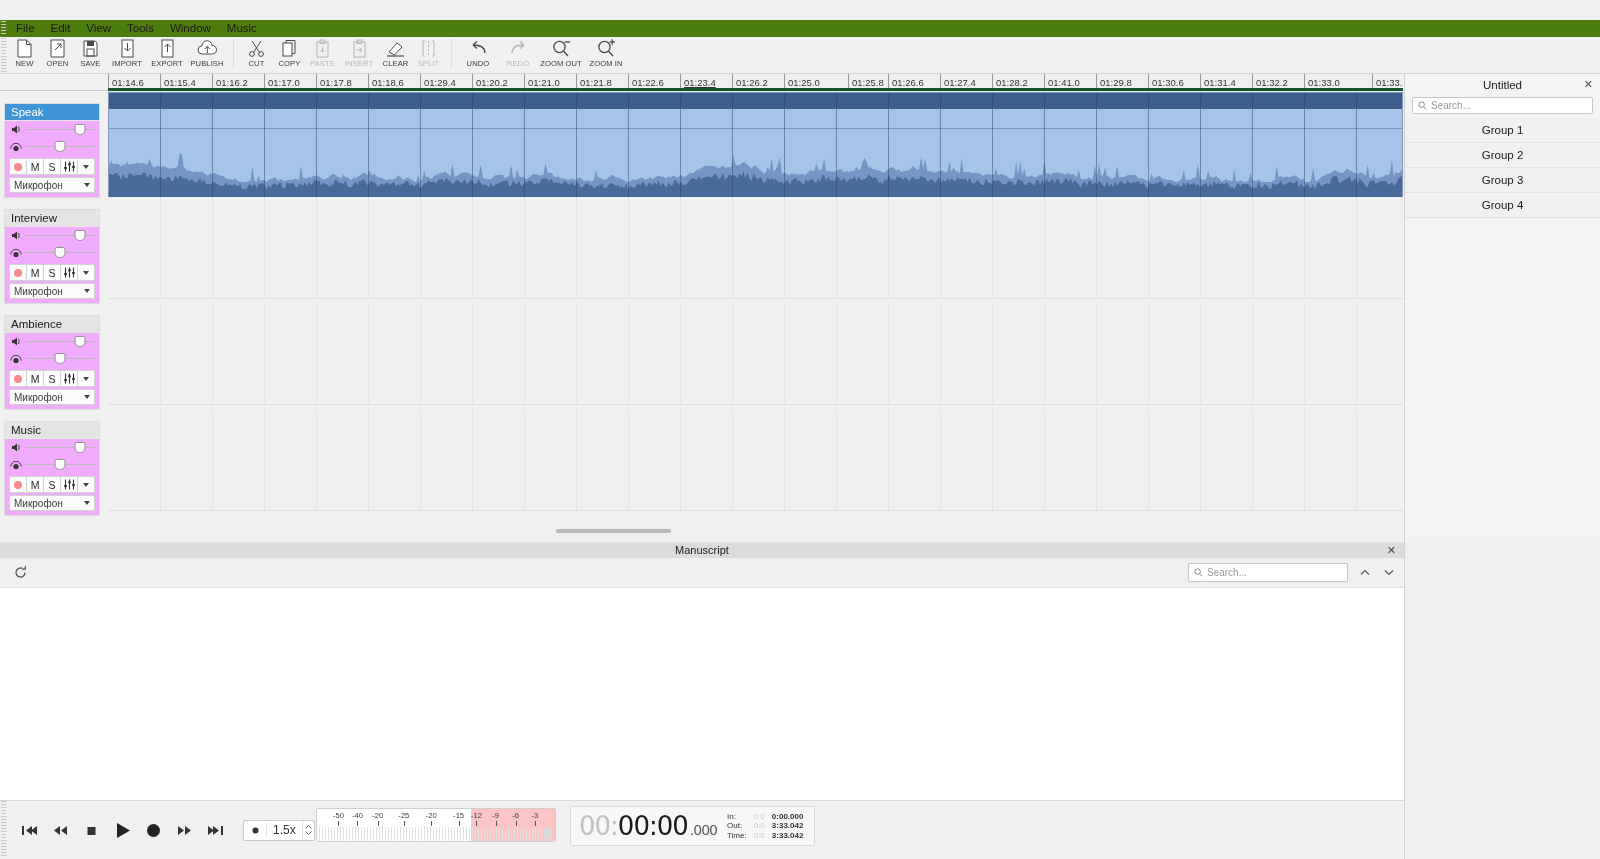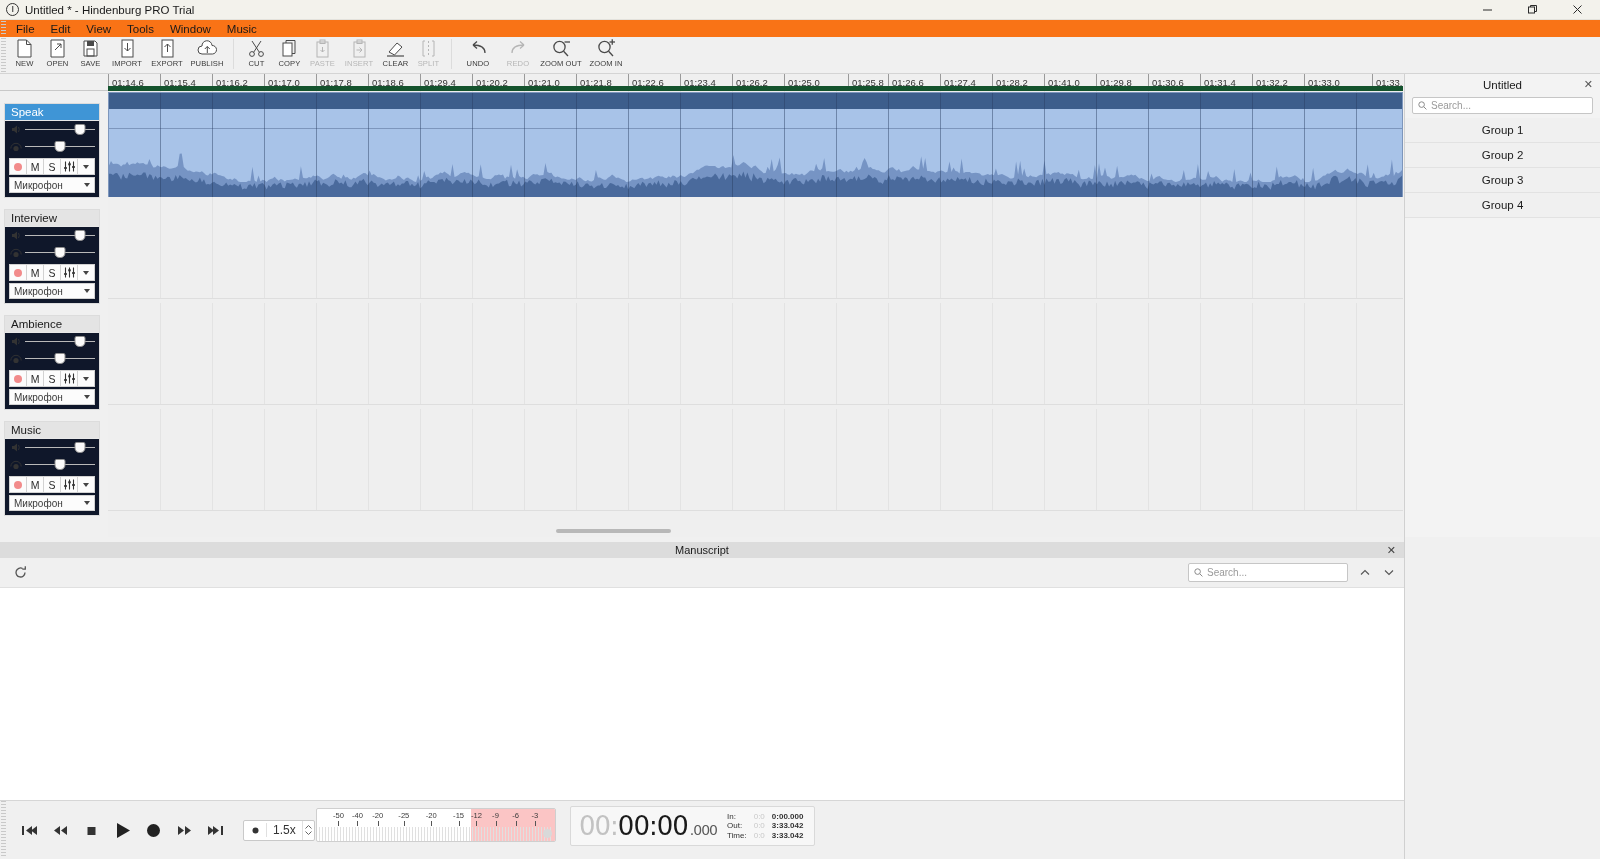--- a/index.html
+++ b/index.html
@@ -21,50 +21,50 @@
     border-radius:50%; border:1.5px solid #333; position:relative; flex:none; }
   .app-icon::after{ content:""; position:absolute; left:50%; top:2px; width:1.5px;
     height:6px; background:#333; transform:translateX(-50%); }
   .title-text { font-size:11.5px; color:#1a1a1a; }
   .win-btns{ margin-left:auto; display:flex; height:20px; }
   .win-btn{ width:45px; height:20px; display:flex; align-items:center;
     justify-content:center; font-size:11px; color:#2b2b2b; }
 
   
   .menubar{ position:absolute; left:0; top:20px; width:1600px; height:17px;
-    background:#f97316; display:flex; align-items:center; padding-left:8px; }
+    background:#4d7c0f; display:flex; padding-left:8px; }
   .menu-item{ font-size:11.5px; padding:2px 8px; color:#1a1a1a; }
 
   
   .toolbar{ position:absolute; left:0; top:37px; width:1600px; height:37px;
     background:#f0f0f0; display:flex; align-items:flex-start;
     border-bottom:1px solid #d4d4d4; padding-left:8px; }
   .tb-btn{ width:33px; height:36px; display:flex; flex-direction:column;
     align-items:center; justify-content:flex-start; padding-top:1px; }
   .tb-btn.wide{ width:40px; }
   .tb-btn .ic{ height:20px; display:flex; align-items:center; justify-content:center; }
   .tb-btn .lb{ font-size:7.6px; letter-spacing:.1px; color:#3a3a3a;
     white-space:nowrap; margin-top:1px; }
   .tb-btn.disabled .lb{ color:#b6b6b6; }
   .tb-btn.disabled svg{ opacity:.35; }
   .tb-sep{ width:1px; height:30px; background:#dcdcdc; margin:2px 6px 0; }
 
   
   .ruler{ position:absolute; left:108px; top:74px; width:1295px; height:17px;
-    background:#efefef; border-bottom:5px solid #14532d; overflow:hidden; }
+    background:#efefef; border-bottom:3px solid #14532d; overflow:hidden; }
   .rtick{ position:absolute; top:0; height:17px; border-left:1px solid #9a9a9a;
     font-size:9.5px; color:#333; padding-left:3px; padding-top:3px;
     white-space:nowrap; }
   .ruler-left-pad{ position:absolute; left:0; top:74px; width:108px; height:17px;
     background:#f0f0f0; border-bottom:1px solid #c8c8c8; }
 
   
   .track-headers{ position:absolute; left:0; top:91px; width:104px; height:446px;
     background:#f0f0f0; }
-  .th{ position:absolute; left:4px; width:96px; background:#0f172a;
+  .th{ position:absolute; left:4px; width:96px; background:#f0abfc;
        border:1px solid #dcdcdc; }
   .th-name{ height:17px; line-height:17px; padding-left:6px; font-size:11.5px;
     background:#e4e4e4; color:#1a1a1a; border-bottom:1px solid #e8e8e8; }
   .th.sel .th-name{ background:#3f95d6; color:#fff; }
   .slider-row{ height:17px; display:flex; align-items:center; padding:0 4px; }
   .slider-ic{ width:14px; display:flex; justify-content:center; flex:none; }
   .strack{ position:relative; flex:1; height:11px; margin-left:2px; }
   .strack::before{ content:""; position:absolute; left:0; right:0; top:5px;
     height:1px; background:#b9b9b9; }
   .sknob{ position:absolute; top:0px; width:11px; height:11px;
@@ -184,43 +184,20 @@
   .io .onv{ font-weight:bold; }
 
   .grip{ position:absolute; left:0; width:5px;
     background-image:repeating-linear-gradient(to bottom,#c9c9c9 0 1px,transparent 1px 3px); }
 </style>
 </head>
 <body>
 
 <div id="app">
 
-  <div class="titlebar">
-    <div class="app-icon"></div>
-    <div class="title-text">Untitled * - Hindenburg PRO Trial</div>
-    <div class="win-btns">
-      <div class="win-btn">
-        <svg width="11" height="11" viewBox="0 0 11 11">
-            <line x1="1" y1="6" x2="10" y2="6" stroke="#2b2b2b" stroke-width="1"></line>
-          </svg>
-      </div>
-      <div class="win-btn">
-        <svg width="11" height="11" viewBox="0 0 11 11">
-            <rect x="1.5" y="3" width="6" height="6" fill="none" stroke="#2b2b2b" stroke-width="1"></rect>
-            <path d="M3.5 3 V1.5 H9.5 V7.5 H8" fill="none" stroke="#2b2b2b" stroke-width="1"></path>
-          </svg>
-      </div>
-      <div class="win-btn close">
-        <svg width="11" height="11" viewBox="0 0 11 11">
-            <line x1="1.5" y1="1.5" x2="9.5" y2="9.5" stroke="currentColor" stroke-width="1"></line>
-            <line x1="9.5" y1="1.5" x2="1.5" y2="9.5" stroke="currentColor" stroke-width="1"></line>
-          </svg>
-      </div>
-    </div>
-  </div>
 
   <div class="menubar">
     <div class="menu-item">File</div>
     <div class="menu-item">Edit</div>
     <div class="menu-item">View</div>
     <div class="menu-item">Tools</div>
     <div class="menu-item">Window</div>
     <div class="menu-item">Music</div>
   </div>
   <div class="grip" style="left:1px;top:21px;height:15px;"></div>

